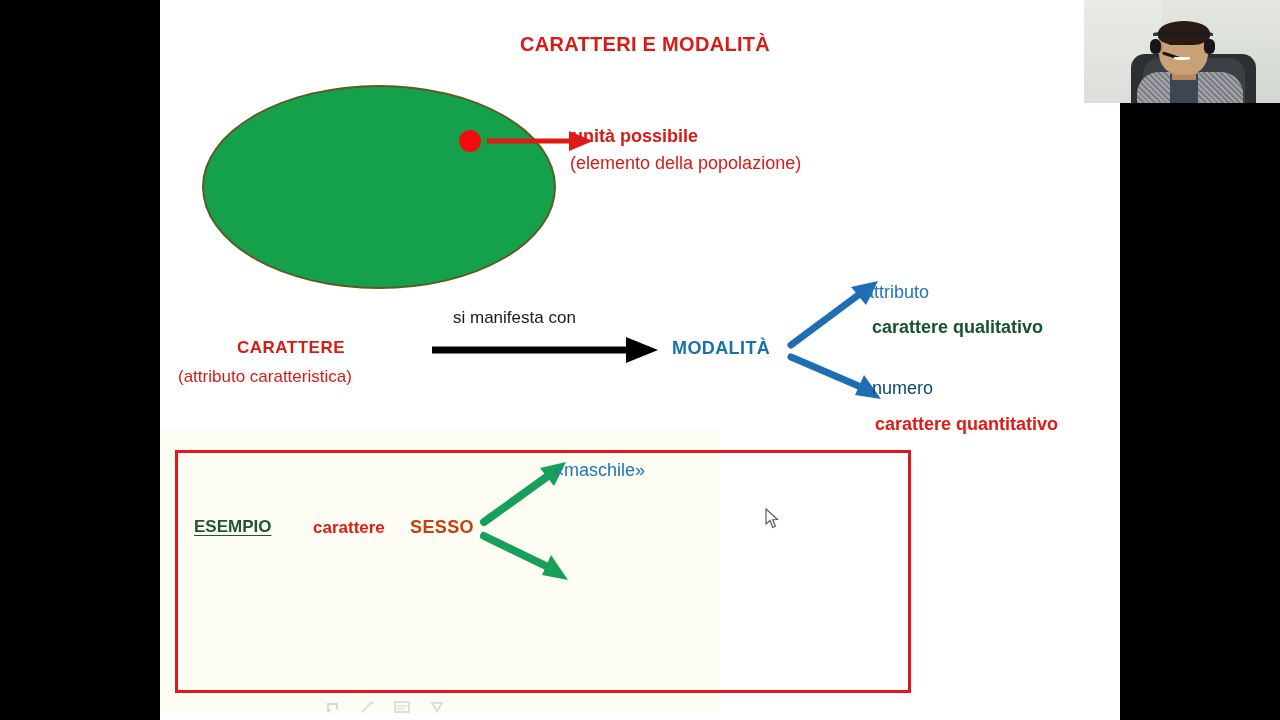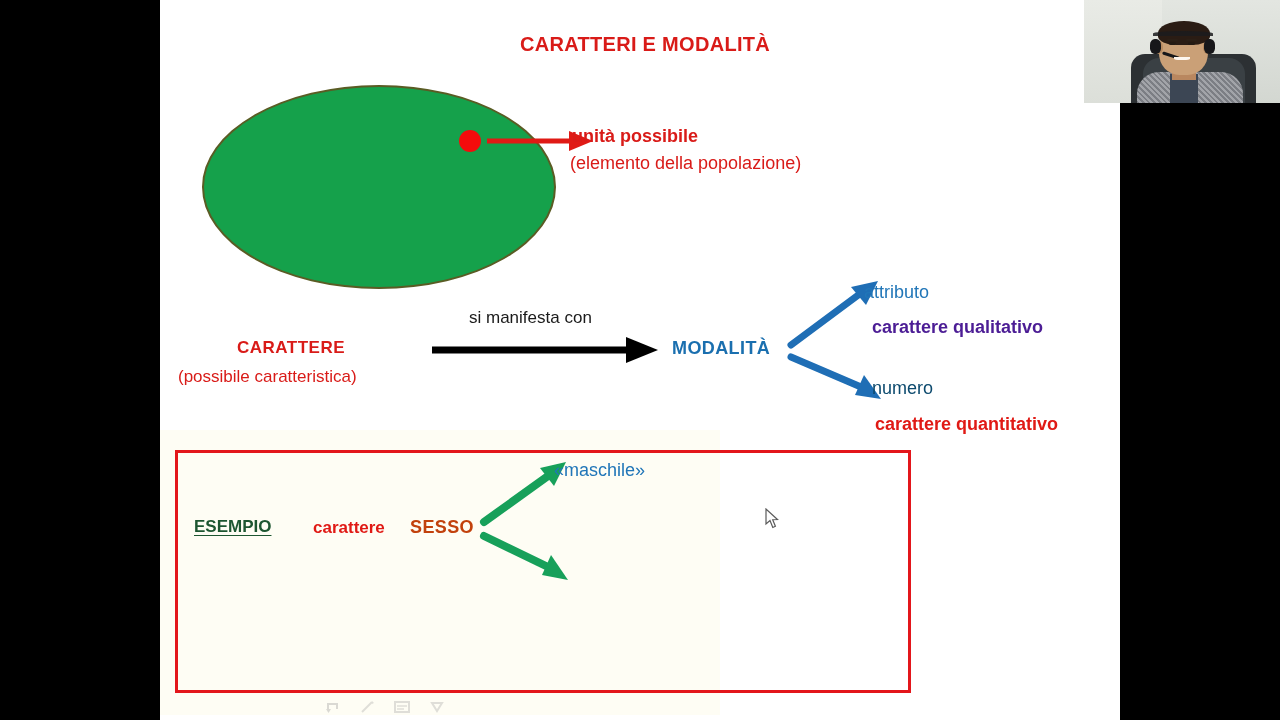--- a/index.html
+++ b/index.html
@@ -114,21 +114,20 @@
     font-size: 17px;
     font-weight: normal;
     color: #d91b18;
   }
 
   #si-manifesta {
     left: 293px;
     top: 309px;
     font-size: 17px;
     color: #1a1a1a;
-    margin-left: 16px;
   }
 
   #black-arrow {
     position: absolute;
     left: 270px;
     top: 336px;
     width: 230px;
     height: 28px;
   }
 
@@ -154,21 +153,21 @@
     left: 704px;
     top: 283px;
     font-size: 18px;
     color: #2176b8;
   }
   #qualitativo {
     left: 712px;
     top: 318px;
     font-size: 18px;
     font-weight: bold;
-    color: #4c1d95;
+    color: #14532d;
   }
   #numero {
     left: 712px;
     top: 379px;
     font-size: 18px;
     color: #0c4a6e;
   }
   #quantitativo {
     left: 715px;
     top: 415px;
@@ -316,21 +315,21 @@
 
     <svg id="red-arrow" viewBox="0 0 110 32">
       <line x1="2" y1="16" x2="88" y2="16" stroke="#e01a15" stroke-width="5"></line>
       <polygon points="108,16 84,6 84,26" fill="#e01a15"></polygon>
     </svg>
 
     <div class="txt" id="unit-label">unità possibile</div>
     <div class="txt" id="unit-sub">(elemento della popolazione)</div>
 
     <div class="txt" id="carattere">CARATTERE</div>
-    <div class="txt" id="carattere-sub">(possibile caratteristica)</div>
+    <div class="txt" id="carattere-sub">(attributo caratteristica)</div>
 
     <div class="txt" id="si-manifesta">si manifesta con</div>
 
     <svg id="black-arrow" viewBox="0 0 230 28">
       <line x1="2" y1="14" x2="202" y2="14" stroke="#000000" stroke-width="7"></line>
       <polygon points="228,14 196,1 196,27" fill="#000000"></polygon>
     </svg>
 
     <div class="txt" id="modalita">MODALITÀ</div>
 

